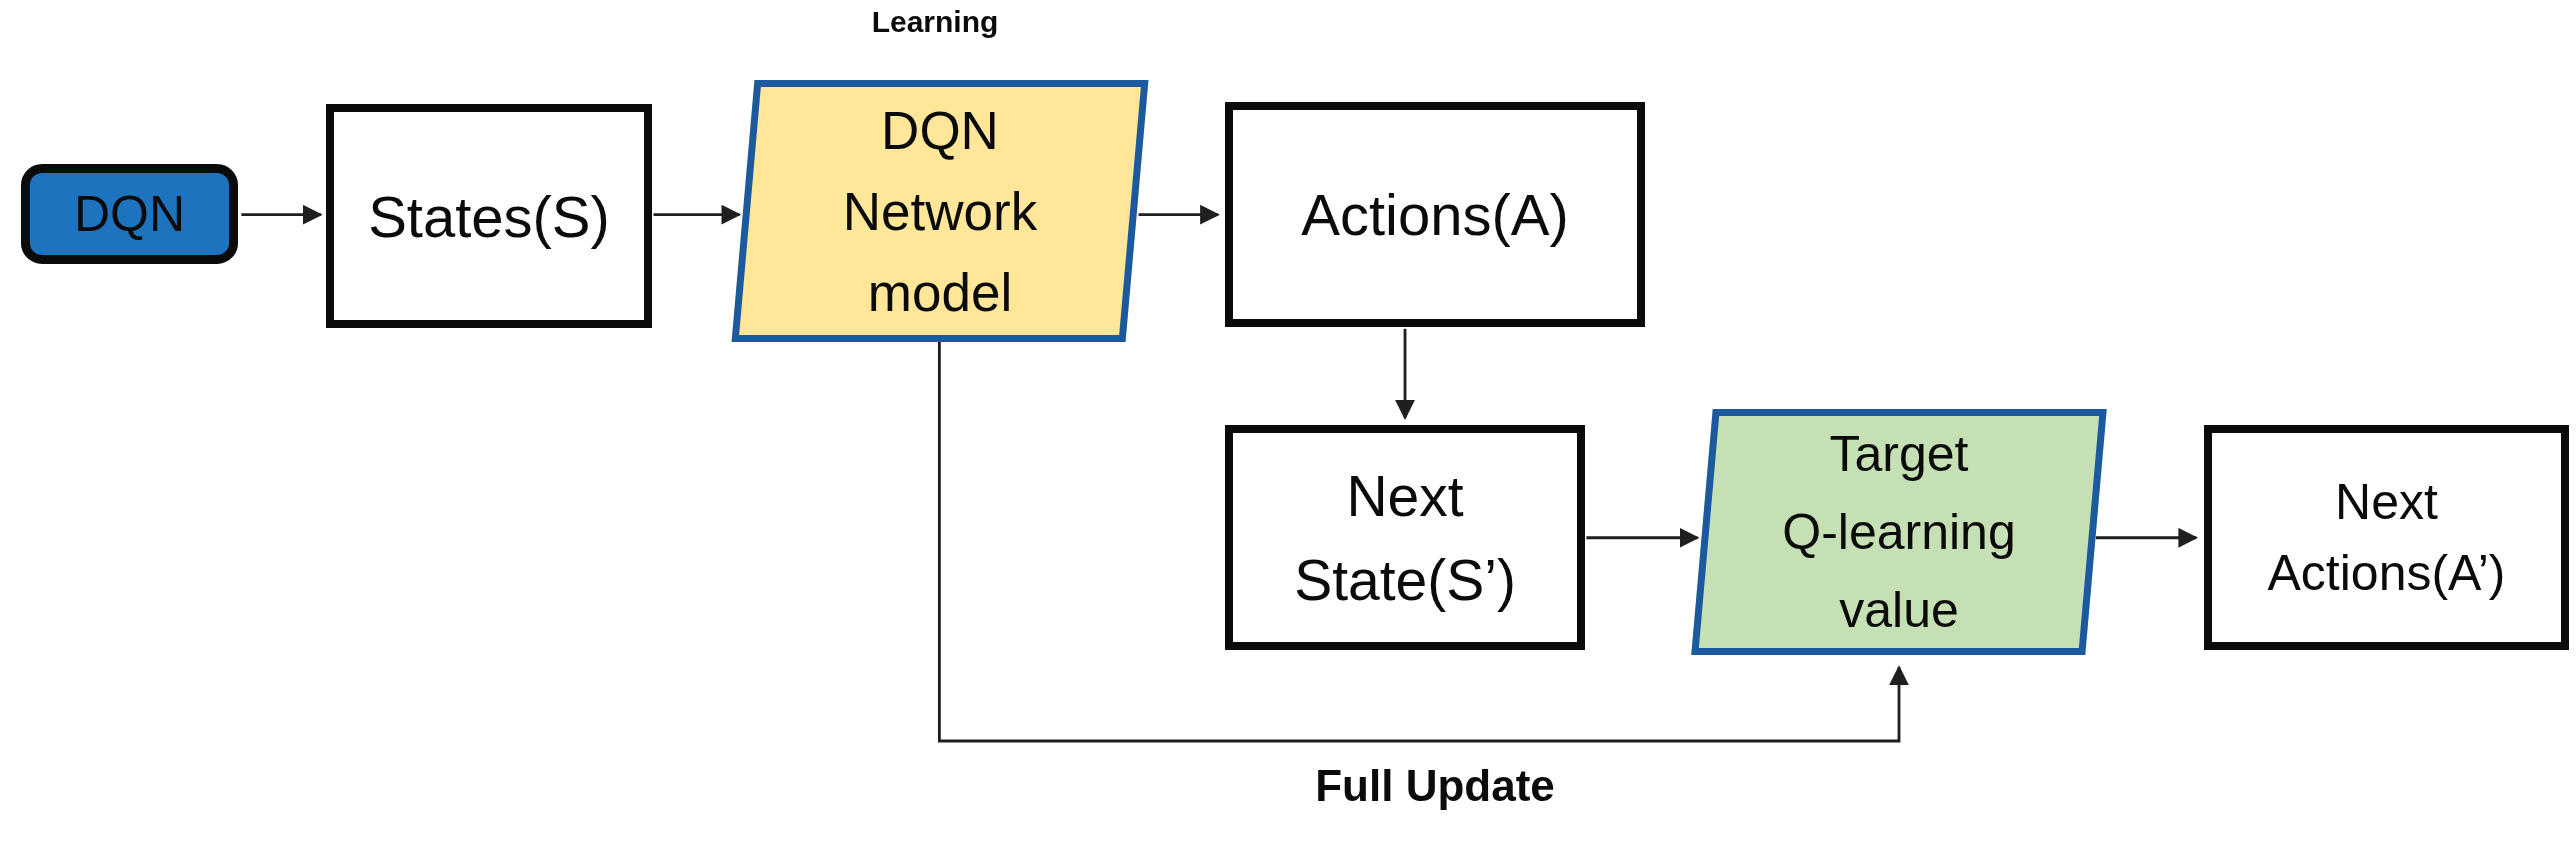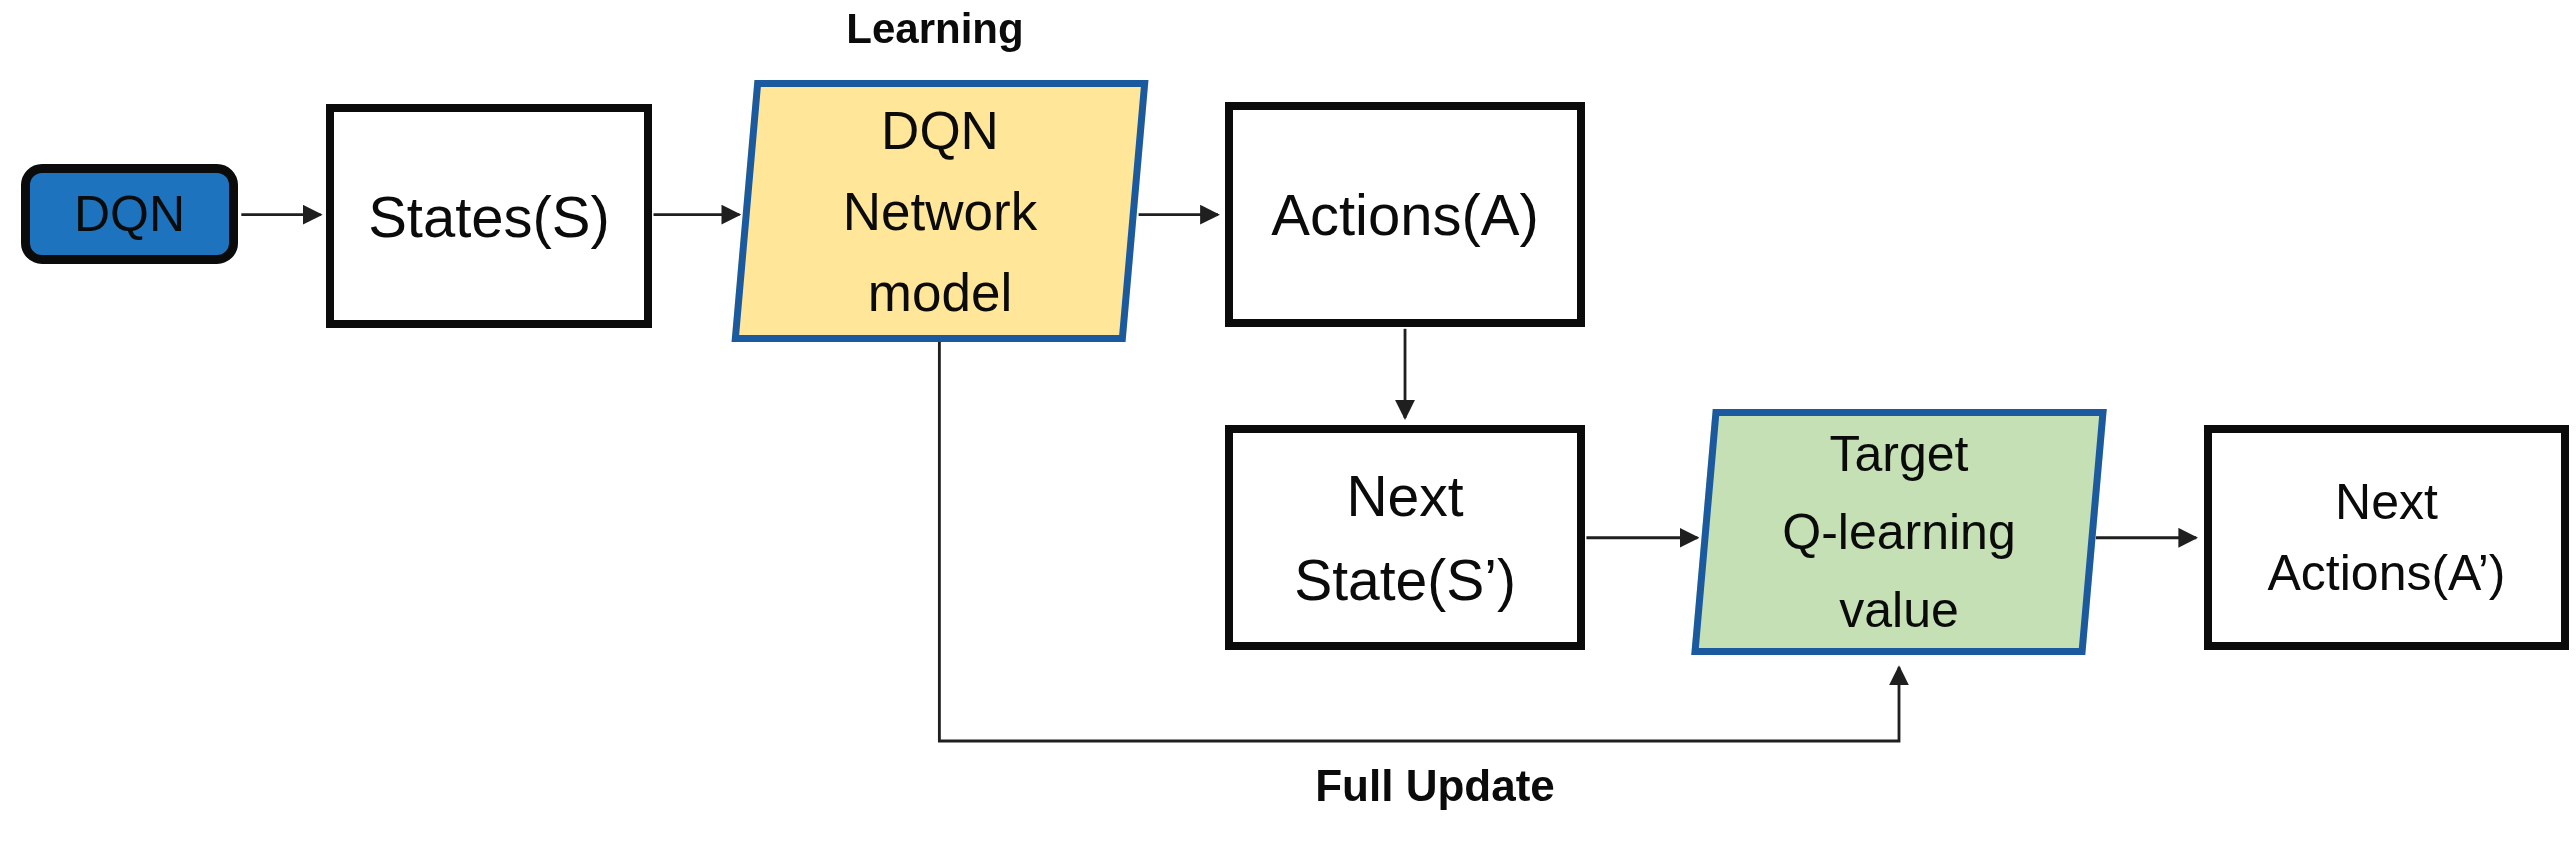--- a/index.html
+++ b/index.html
@@ -66,38 +66,38 @@
   .pgram-target {
     left: 1702px; top: 409px;
     width: 394px; height: 246px;
     background: #C5E0B4;
     transform: skewX(-5deg);
   }
   .pgram-target .unskew { transform: skewX(5deg); font-size: 50px; line-height: 78px; }
 
   .node-dqn        { left: 21px;   top: 164px; width: 217px; height: 100px; }
   .node-states     { left: 326px;  top: 104px; width: 326px; height: 224px; }
-  .node-actions    { left: 1225px; top: 102px; width: 360px; height: 225px; }
+  .node-actions    { left: 1225px; top: 102px; width: 420px; height: 225px; }
   .node-next-state { left: 1225px; top: 425px; width: 360px; height: 225px; font-size: 57px; line-height: 84px; }
   .node-next-action{ left: 2204px; top: 425px; width: 365px; height: 225px; font-size: 50px; line-height: 71px; }
 
   .multiline { flex-direction: column; }
   .line-span { display: block; }
 
   .float-label {
     position: absolute;
     font-weight: bold;
     text-align: center;
     color: #0b0b0b;
     white-space: nowrap;
   }
   .label-learning {
     left: 773px; top: 3.2px;
     width: 324px;
-    font-size: 42px;
+    font-size: 30px;
     line-height: 1.25;
   }
   .label-full-update {
     left: 1273px; top: 764px;
     width: 324px;
     font-size: 44px;
     line-height: 1.0;
   }
   svg .flow-line {
     stroke: #1f1f1f;

